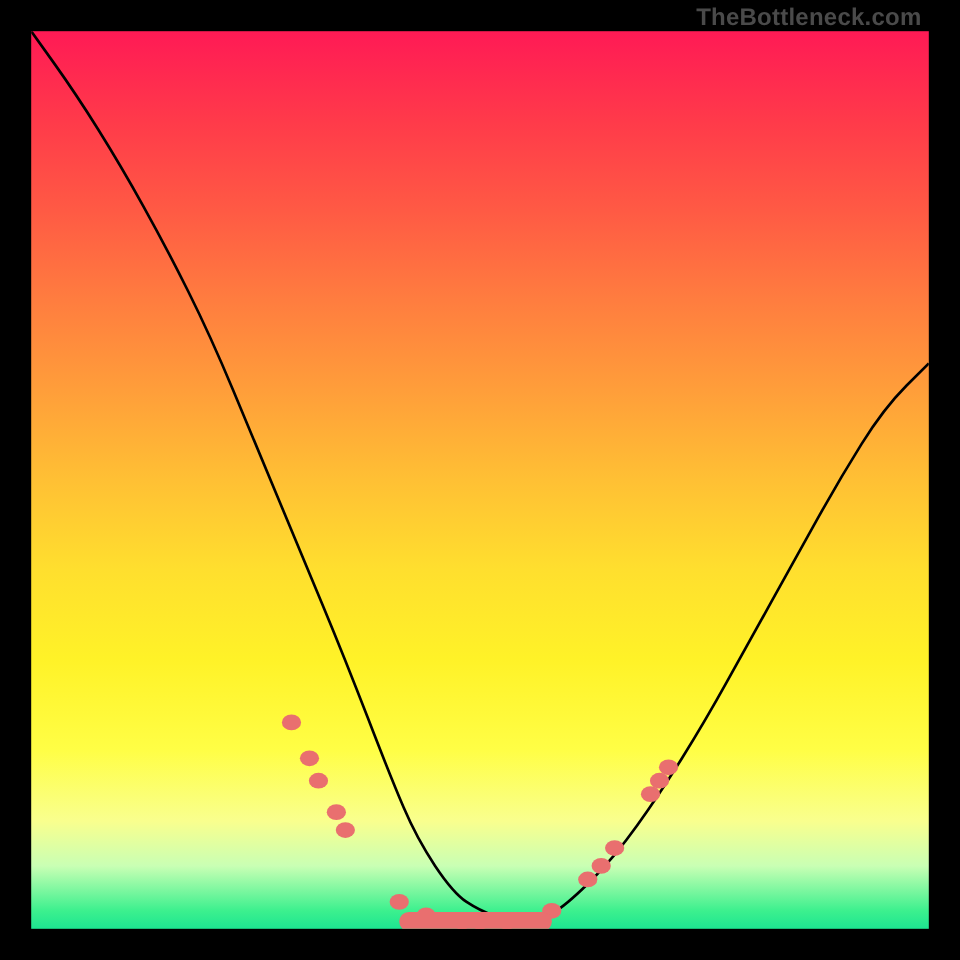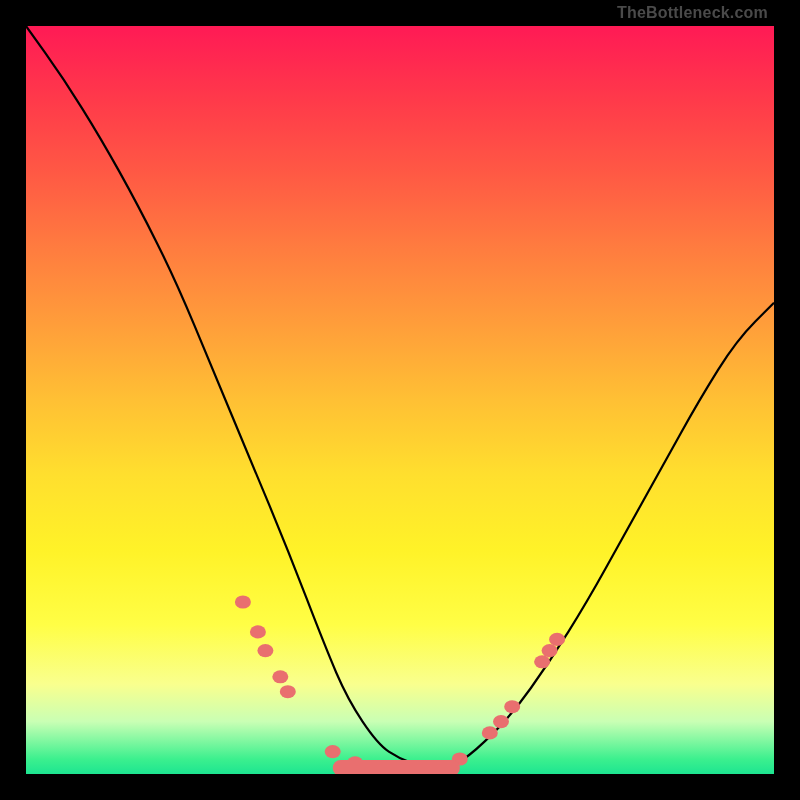--- a/index.html
+++ b/index.html
@@ -38,21 +38,21 @@
       #f9ff8e 88%,
       #c9ffb4 93%,
       #3cf08e 98%,
       #1de591 100%
     );
   }
   .watermark {
     position: absolute;
     top: 4px;
     right: 32px;
-    font-size: 16px;
+    font-size: 20px;
     font-weight: bold;
     color: #4a4a4a;
     letter-spacing: 0.2px;
     user-select: none;
   }
   svg.curve-svg {
     position: absolute;
     left: 0;
     top: 0;
     width: 748px;

